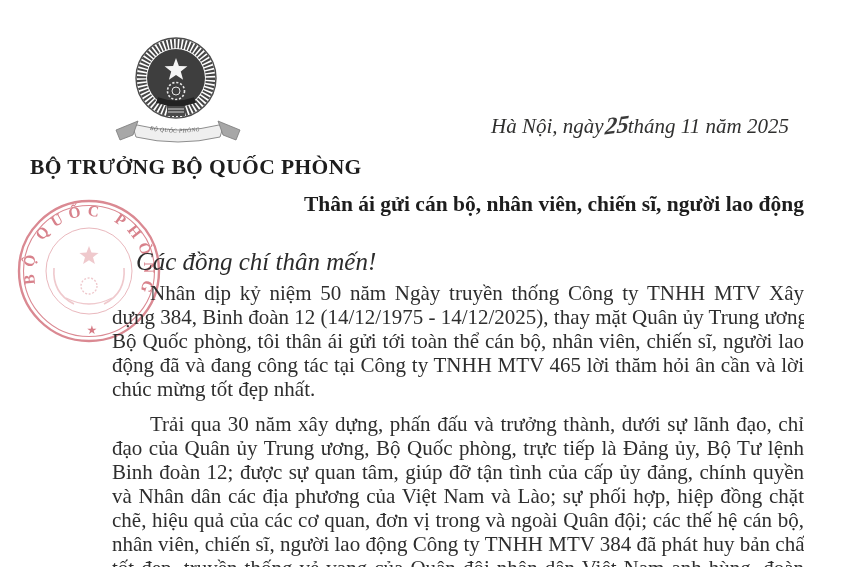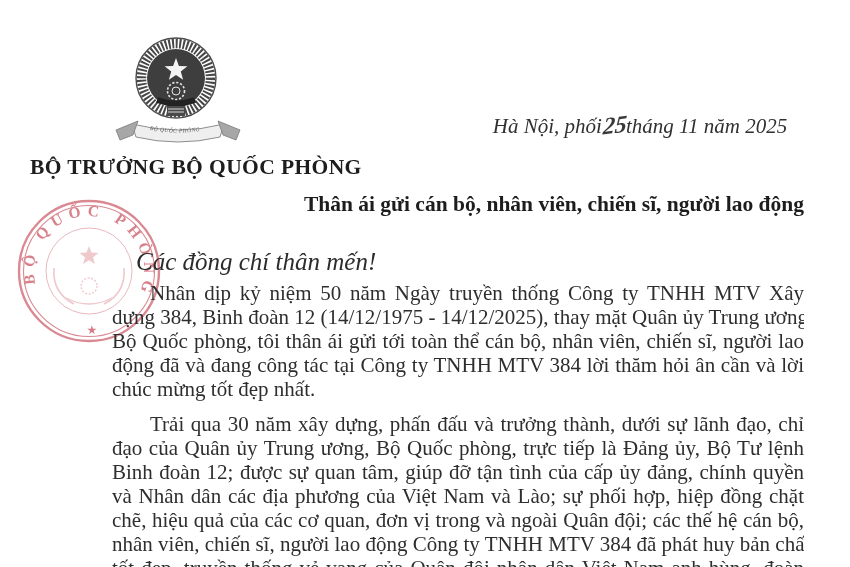--- a/index.html
+++ b/index.html
@@ -74,21 +74,21 @@
   <path d="M 18 90 Q 64 102 110 90 L 106 103 Q 64 113 22 103 Z" fill="#efefef" stroke="#8e8e8e" stroke-width="1"></path>
   <path d="M 2 96 L 24 87 L 19 101 L 6 106 Z" fill="#a7a7a7" stroke="#7a7a7a" stroke-width=".8"></path>
   <path d="M 126 96 L 104 87 L 109 101 L 122 106 Z" fill="#a7a7a7" stroke="#7a7a7a" stroke-width=".8"></path>
   <path id="ribbonArc" d="M 28 94 Q 64 103 100 94" fill="none"></path>
   <text font-size="5.6" font-style="italic" fill="#5a5a5a" letter-spacing=".4">
     <textPath href="#ribbonArc" startOffset="8">BỘ QUỐC PHÒNG</textPath>
   </text>
 </svg>
 
 <div class="abs dateline">
-  <span>Hà Nội, phối</span><span class="day">25</span><span>tháng 11 năm 2025</span>
+  <span>Hà Nội, ngày</span><span class="day">25</span><span>tháng 11 năm 2025</span>
 </div>
 
 <div class="abs sender-title">BỘ TRƯỞNG BỘ QUỐC PHÒNG</div>
 
 <svg class="abs seal" viewBox="0 0 146 146" aria-hidden="true">
   <g stroke="#cf6470" fill="none" opacity=".9">
     <circle cx="73" cy="73" r="70" stroke-width="2.4"></circle>
     <circle cx="73" cy="73" r="65.5" stroke-width="1.1"></circle>
     <circle cx="73" cy="73" r="43" stroke-width="1" opacity=".6"></circle>
   </g>
@@ -110,21 +110,21 @@
 <div class="abs title-block">
   <div>Thân ái gửi cán bộ, nhân viên, chiến sĩ, người lao động</div>
 </div>
 
 <div class="abs greeting">Các đồng chí thân mến!</div>
 
 <div class="abs para para-1">
     <div class="tline indent">Nhân dịp kỷ niệm 50 năm Ngày truyền thống Công ty TNHH MTV Xây</div>
     <div class="tline">dựng 384, Binh đoàn 12 (14/12/1975 - 14/12/2025), thay mặt Quân ủy Trung ương,</div>
     <div class="tline">Bộ Quốc phòng, tôi thân ái gửi tới toàn thể cán bộ, nhân viên, chiến sĩ, người lao</div>
-    <div class="tline">động đã và đang công tác tại Công ty TNHH MTV 384 lời thăm hỏi ân cần và lời</div>
+    <div class="tline">động đã và đang công tác tại Công ty TNHH MTV 465 lời thăm hỏi ân cần và lời</div>
     <div class="tline flush">chúc mừng tốt đẹp nhất.</div>
   </div>
 <div class="abs para para-2">
     <div class="tline indent">Trải qua 30 năm xây dựng, phấn đấu và trưởng thành, dưới sự lãnh đạo, chỉ</div>
     <div class="tline">đạo của Quân ủy Trung ương, Bộ Quốc phòng, trực tiếp là Đảng ủy, Bộ Tư lệnh</div>
     <div class="tline">Binh đoàn 12; được sự quan tâm, giúp đỡ tận tình của cấp ủy đảng, chính quyền</div>
     <div class="tline">và Nhân dân các địa phương của Việt Nam và Lào; sự phối hợp, hiệp đồng chặt</div>
     <div class="tline">chẽ, hiệu quả của các cơ quan, đơn vị trong và ngoài Quân đội; các thế hệ cán bộ,</div>
     <div class="tline">nhân viên, chiến sĩ, người lao động Công ty TNHH MTV 384 đã phát huy bản chất</div>
     <div class="tline">tốt đẹp, truyền thống vẻ vang của Quân đội nhân dân Việt Nam anh hùng, đoàn</div>

